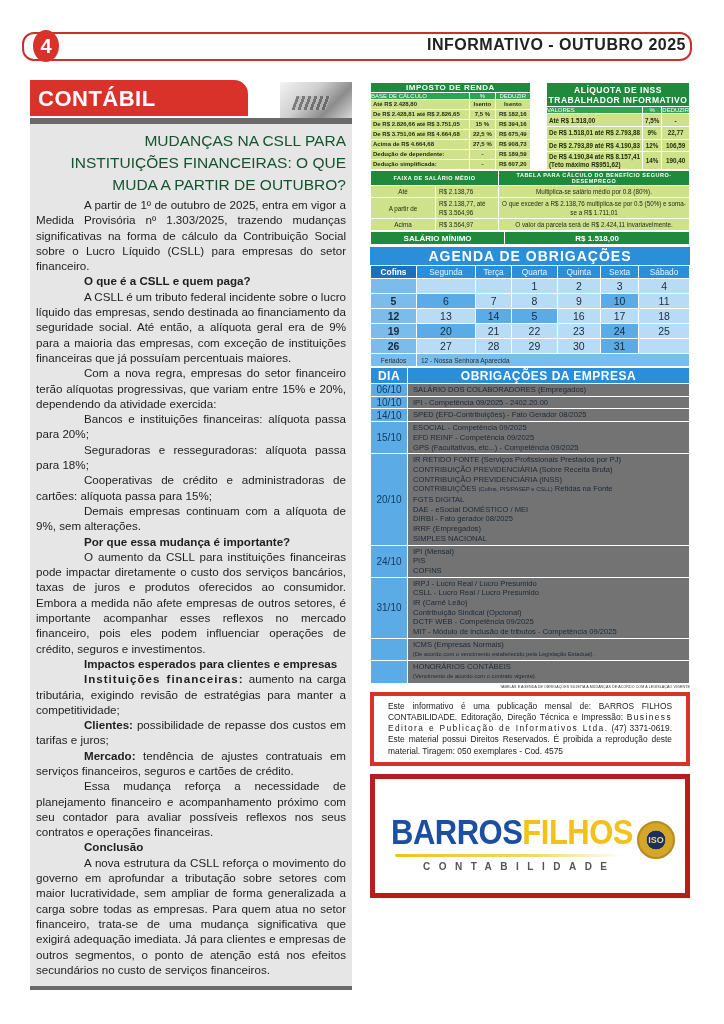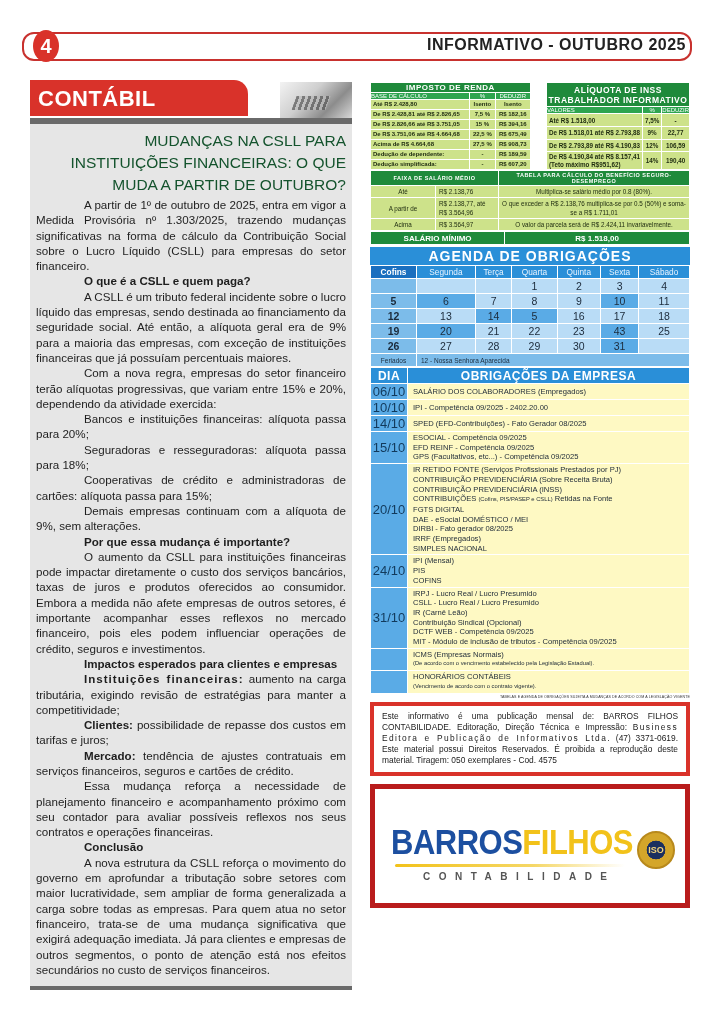--- a/index.html
+++ b/index.html
@@ -47,29 +47,29 @@
   .cal td { background: #b9dcf6; text-align: center; font-size: 10.5px; height: 14px; color: #1b2a3a; }
   .cal td.sun { background: #7cbcea; font-weight: bold; }
   .cal td.hl { background: #5aabe6; }
   .cal td.blank { background: #b9dcf6; }
   .cal td.sun.blank { background: #7cbcea; }
   .hol td { font-size: 6.5px; text-align: left; padding-left: 4px; height: 12px; }
   .hol td.lbl { background: #7cbcea; text-align: center; padding: 0; }
   .hol td.val { background: #7cbcea; }
 
   .obl-head th { background: #2a8fd8; color: #fff; font-weight: bold; font-size: 12px; height: 15px; letter-spacing: 0.5px; }
-  .obl td.dia { background: #5aabe6; width: 28px; text-align: center; font-size: 13px; color: #123a5c; vertical-align: middle; }
-  .obl td.txt { background: #fef9c3; font-size: 7.6px; padding: 1px 5px; line-height: 9.7px; color: #1c2836; }
+  .obl td.dia { background: #5aabe6; width: 28px; text-align: center; font-size: 10px; color: #123a5c; vertical-align: middle; }
+  .obl td.txt { background: #737373; font-size: 7.6px; padding: 1px 5px; line-height: 9.7px; color: #1c2836; }
   .obl .small { font-size: 5.8px; }
   .obl .hdrtxt { font-size: 7.6px; }
   .note-line { font-size: 3.6px; text-align: right; color: #333; letter-spacing: 0.1px; margin-top: 1px; height: 6px; }
 
   .exped { margin-top: 1px; background: #d9322a; padding: 4px 4px 4px 4px; }
   .exped-title { text-align: right; color: #fff; font-weight: bold; font-style: italic; font-size: 10.5px; padding-right: 2px; height: 14px; }
-  .exped-body { background: #fff; padding: 5px 8px; font-size: 8.4px; line-height: 11.2px; text-align: justify; color: #222; }
+  .exped-body { background: #fff; padding: 5px 14px; font-size: 8.4px; line-height: 11.2px; text-align: justify; color: #222; }
   .exped-body .wide { letter-spacing: 1.4px; }
 
   .logo-box { margin-top: 8px; height: 124px; border: 5px solid #b91c1c; background: #fff; position: relative; }
   .logo-main { position: absolute; left: 16px; top: 36px; font-weight: bold; font-size: 31px; letter-spacing: -0.5px; font-family: "Liberation Sans", sans-serif; transform: scaleY(1.15); }
   .logo-main .b { color: #1c4fa0; }
   .logo-main .f { color: #f2c21a; }
   .logo-swoosh { position: absolute; left: 20px; top: 75px; width: 230px; height: 3px; background: linear-gradient(90deg, #f2c21a, #f5d766 60%, rgba(255,255,255,0)); border-radius: 2px; }
   .logo-sub { position: absolute; left: 48px; top: 82px; font-size: 10px; font-weight: bold; color: #555; letter-spacing: 8.5px; }
   .iso-seal { position: absolute; left: 262px; top: 42px; width: 38px; height: 38px; border-radius: 50%; background: radial-gradient(circle, #1a2f5f 0 38%, #d4a62a 40% 100%); border: 2px solid #b8891c; color: #f2d37a; font-size: 9px; font-weight: bold; text-align: center; line-height: 34px; }
 </style>
@@ -272,21 +272,21 @@
           <td>16</td>
           <td>17</td>
           <td>18</td>
         </tr>
         <tr>
           <td class="sun">19</td>
           <td class="hl">20</td>
           <td>21</td>
           <td>22</td>
           <td>23</td>
-          <td class="hl">43</td>
+          <td class="hl">24</td>
           <td>25</td>
         </tr>
         <tr>
           <td class="sun">26</td>
           <td>27</td>
           <td>28</td>
           <td>29</td>
           <td>30</td>
           <td class="hl">31</td>
           <td class="blank"></td>

